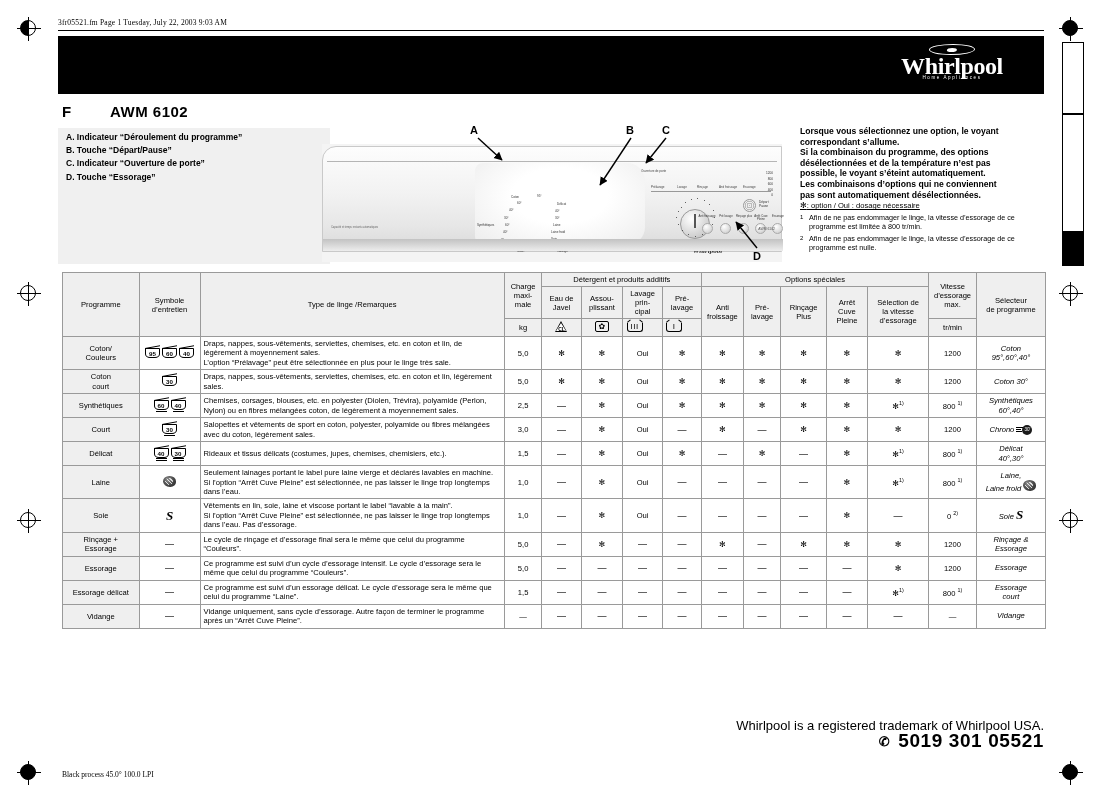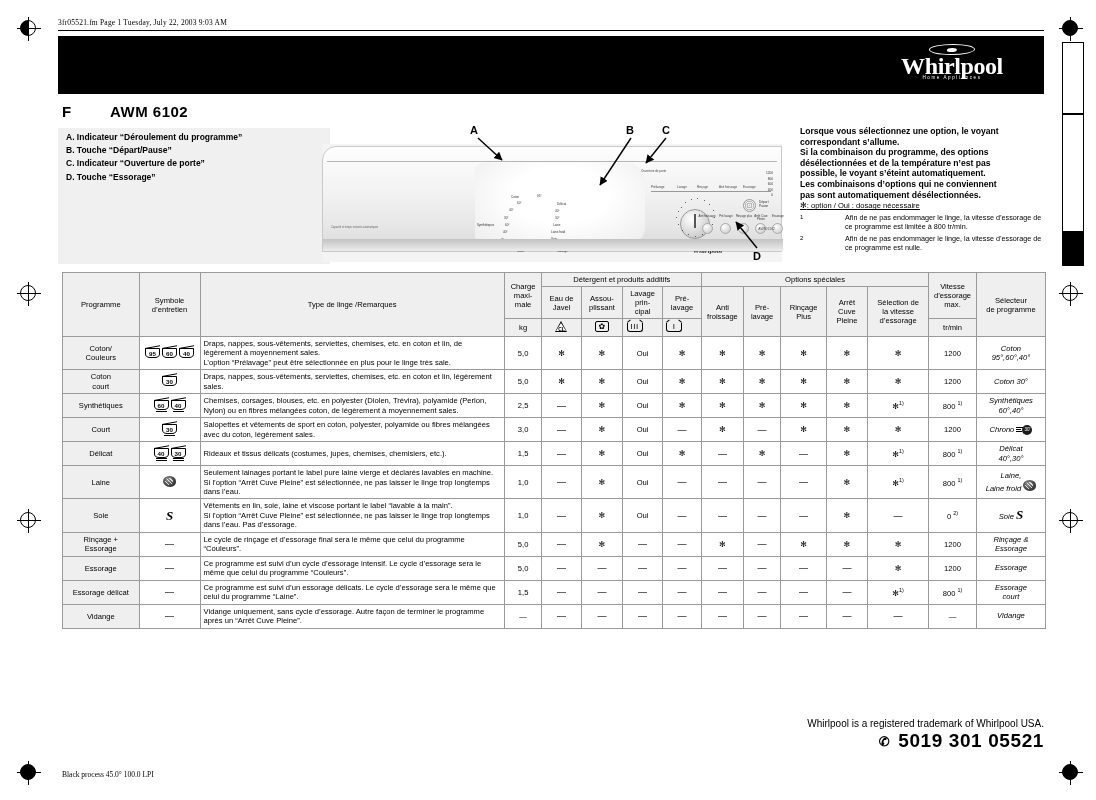--- a/index.html
+++ b/index.html
@@ -181,21 +181,21 @@
 
   
   .note-block {
     position:absolute; left:800px; top:126px; width:246px;
   }
   .note-strong {
     font-size:8.6px; font-weight:bold; line-height:10.6px; color:#000;
   }
   .note-opt { font-size:7.6px; line-height:10px; margin-top:1px;text-decoration:underline; }
   .fn {
-    display:flex; font-size:7.2px; line-height:9.2px; margin-top:2px;gap:36px;
+    display:flex; font-size:7.2px; line-height:9.2px; margin-top:2px;
   }
   .fn sup { font-size:6px; width:9px; flex:0 0 9px; }
 
   
   table.spec {
     position:absolute; left:62px; top:272px;
     border-collapse:collapse;
     width:984px;
     font-size:7.6px;
     color:#000;
@@ -277,21 +277,21 @@
   .wash-sym .cup::before{content:"";position:absolute;left:-1px;top:-1px;width:4px;height:3px;
     border-top:1px solid #000;transform:rotate(-38deg);transform-origin:left top;}
   .wash-sym .cup::after{content:"";position:absolute;right:-1px;top:-1px;width:4px;height:3px;
     border-top:1px solid #000;transform:rotate(38deg);transform-origin:right top;}
   .wash-sym .bars{position:absolute;left:0;top:1px;width:16px;text-align:center;
     font-size:8px;line-height:9px;letter-spacing:0.5px;}
 
   
   .tm-line {
     position:absolute; right:52px; top:718px;
-    font-size:10px; color:#000;
+    font-size:13px; color:#000;
   }
   .partnum {
     position:absolute; right:52px; top:730px;
     font-size:19px; font-weight:bold; letter-spacing:0.6px;
     display:flex; align-items:center; gap:8px;
   }
   .partnum .glyph { font-size:13px; }
 </style>
 </head>
 <body>
@@ -729,21 +729,21 @@
         <td class="cellc"><span class="dash">—</span></td>
         <td class="cellc"><span class="dash">—</span></td>
         <td class="cellc"><span class="opt">✻</span></td>
         <td class="cellc"><span>1200</span></td>
         <td class="prog-sel" style="white-space:pre-line">Essorage</td>
       </tr>
       <tr>
         <td class="rowlabel" style="white-space:pre-line">Essorage délicat</td>
         <td class="cellc"><span class="dash">—</span></td>
         <td class="desc">
-          <div class="ital">Ce programme est suivi d’un essorage délicats. Le cycle d’essorage sera le même que celui du programme “Laine”.</div>
+          <div class="ital">Ce programme est suivi d’un essorage délicat. Le cycle d’essorage sera le même que celui du programme “Laine”.</div>
         </td>
         <td class="cellc">1,5</td>
         <td class="cellc"><span class="dash">—</span></td>
         <td class="cellc"><span class="dash">—</span></td>
         <td class="cellc"><span class="dash">—</span></td>
         <td class="cellc"><span class="dash">—</span></td>
         <td class="cellc"><span class="dash">—</span></td>
         <td class="cellc"><span class="dash">—</span></td>
         <td class="cellc"><span class="dash">—</span></td>
         <td class="cellc"><span class="dash">—</span></td>

